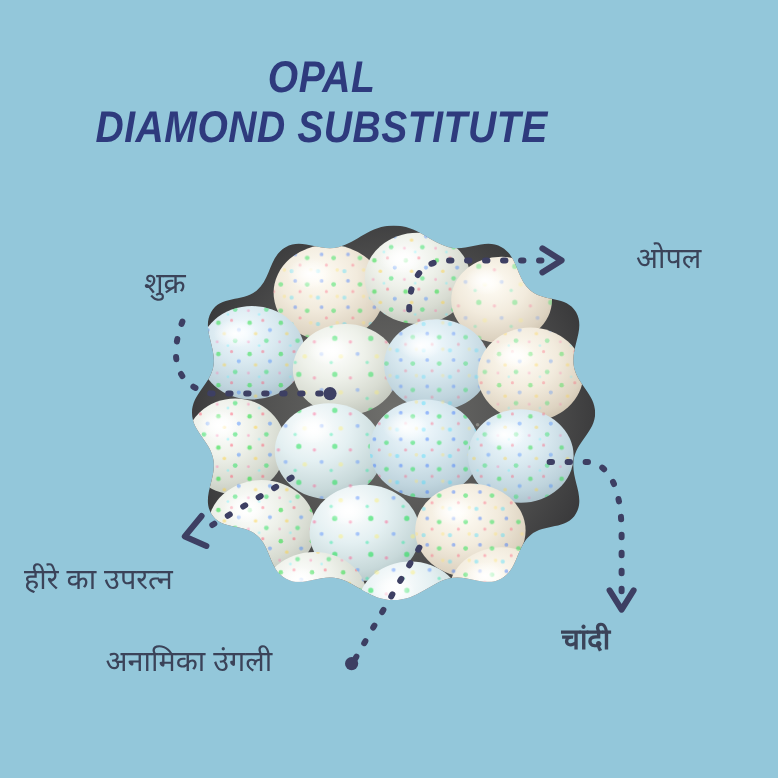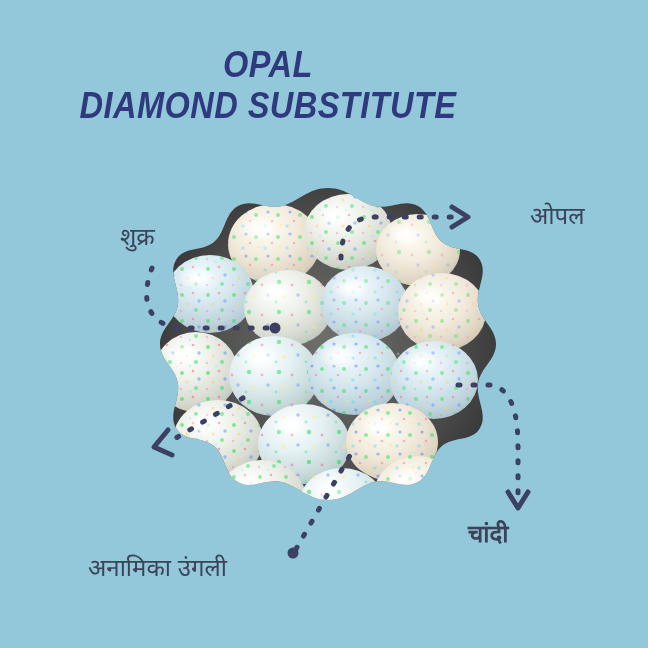--- a/index.html
+++ b/index.html
@@ -58,21 +58,21 @@
     color: #3b4359;
     font-family: "Liberation Sans", "DejaVu Sans", sans-serif;
     font-size: 24px;
     font-weight: normal;
     white-space: nowrap;
     line-height: 1.3;
   }
   #label-opal        { left: 482px; top: 200px; margin-left: 48px; }
   #label-shukra      { left: 120px; top: 222px; font-family: Liberation Serif, serif; }
   #label-heera       { left: 20px;  top: 468px; }
-  #label-anamika     { left: 88px;  top: 552px; text-align: right; }
+  #label-anamika     { left: 88px;  top: 536px; text-align: right; }
   #label-chandi      { left: 468px; top: 518px; font-weight: bold; }
 
   
   #connectors {
     position: absolute;
     left: 0; top: 0;
     width: 648px; height: 648px;
     pointer-events: none;
   }
 </style>
@@ -302,18 +302,19 @@
 
       <path d="M458,385 L492,385 C514,390 518,420 518,446 L518,494" stroke-dasharray="2 13"></path>
       <path d="M508,492 L518,508 L528,492" stroke-width="5" stroke-linejoin="round"></path>
     </g>
   </svg>
 
   <div class="callout-label" id="label-opal">ओपल</div>
 
   <div class="callout-label" id="label-shukra">शुक्र</div>
 
+  <div class="callout-label" id="label-heera">हीरे का उपरत्न</div>
 
   <div class="callout-label" id="label-anamika">अनामिका उंगली</div>
 
   <div class="callout-label" id="label-chandi">चांदी</div>
 
 </div>
 
 </body></html>

